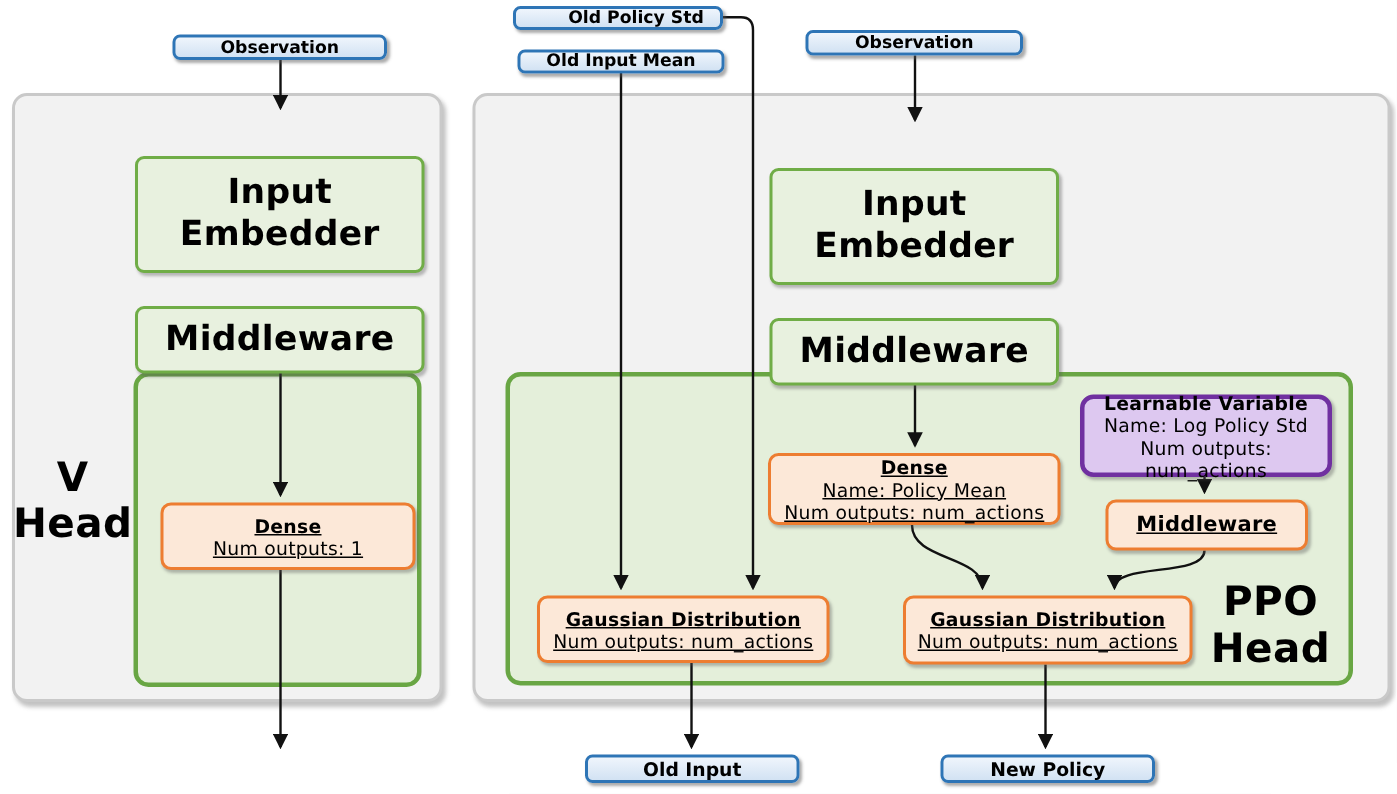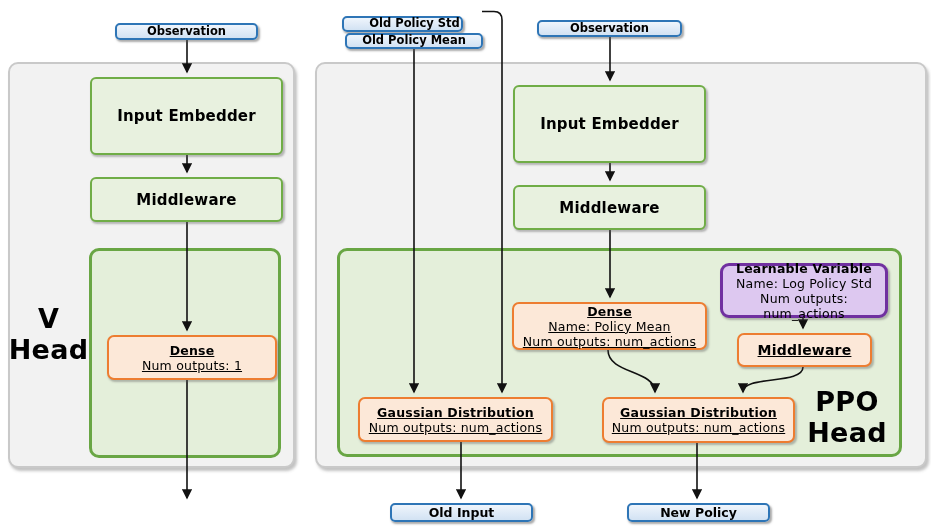--- a/index.html
+++ b/index.html
@@ -36,21 +36,21 @@
     border-radius:5px;
     box-shadow:1.5px 2px 2px rgba(90,90,90,.5);
     font-weight:bold;font-size:11.5px;
   }
   .blue.out{font-size:12.5px;}
   .green-box{
     background:var(--green_fill);
     border:2px solid var(--green_border);
     border-radius:6px;
     box-shadow:1.5px 2px 2px rgba(90,90,90,.4);
-    font-weight:bold;font-size:15px;letter-spacing:.2px;
+    font-weight:bold;font-size:23px;letter-spacing:.2px;margin-top:27px;
   }
   .orange{
     background:var(--orange_fill);
     border:2.5px solid var(--orange_border);
     border-radius:7px;
     box-shadow:1.5px 2px 2px rgba(90,90,90,.4);
     font-size:12.5px;letter-spacing:.2px;text-decoration:underline;
   }
   .purple{
     background:var(--purple_fill);
@@ -95,25 +95,25 @@
       <path d="M608,350 C608,374 655,370 655,392" marker-end="url(#arrow)"></path>
       <path d="M803,367 C803,385 743,375 743,392" marker-end="url(#arrow)"></path>
       <path d="M461,442 L461,498" marker-end="url(#arrow)"></path>
       <path d="M697,443 L697,498" marker-end="url(#arrow)"></path>
     </g>
   </svg>
 
   <div class="abs node blue" style="left:115px;top:23px;width:143px;height:17px;">
     <span>Observation</span>
   </div>
-  <div class="abs node blue" style="left:342px;top:16px;width:121px;height:16px;padding-left:24px;">
+  <div class="abs node blue" style="left:342px;top:4px;width:140px;height:16px;padding-left:24px;">
     <span>Old Policy Std</span>
   </div>
   <div class="abs node blue" style="left:345px;top:33px;width:138px;height:16px;">
-    <span>Old Policy Mean</span>
+    <span>Old Input Mean</span>
   </div>
   <div class="abs node blue" style="left:537px;top:20px;width:145px;height:17px;">
     <span>Observation</span>
   </div>
 
   <div class="abs node green-box" style="left:90px;top:77px;width:193px;height:78px;">
     <span>Input Embedder</span>
   </div>
   <div class="abs node green-box" style="left:90px;top:177px;width:193px;height:45px;">
     <span>Middleware</span>

